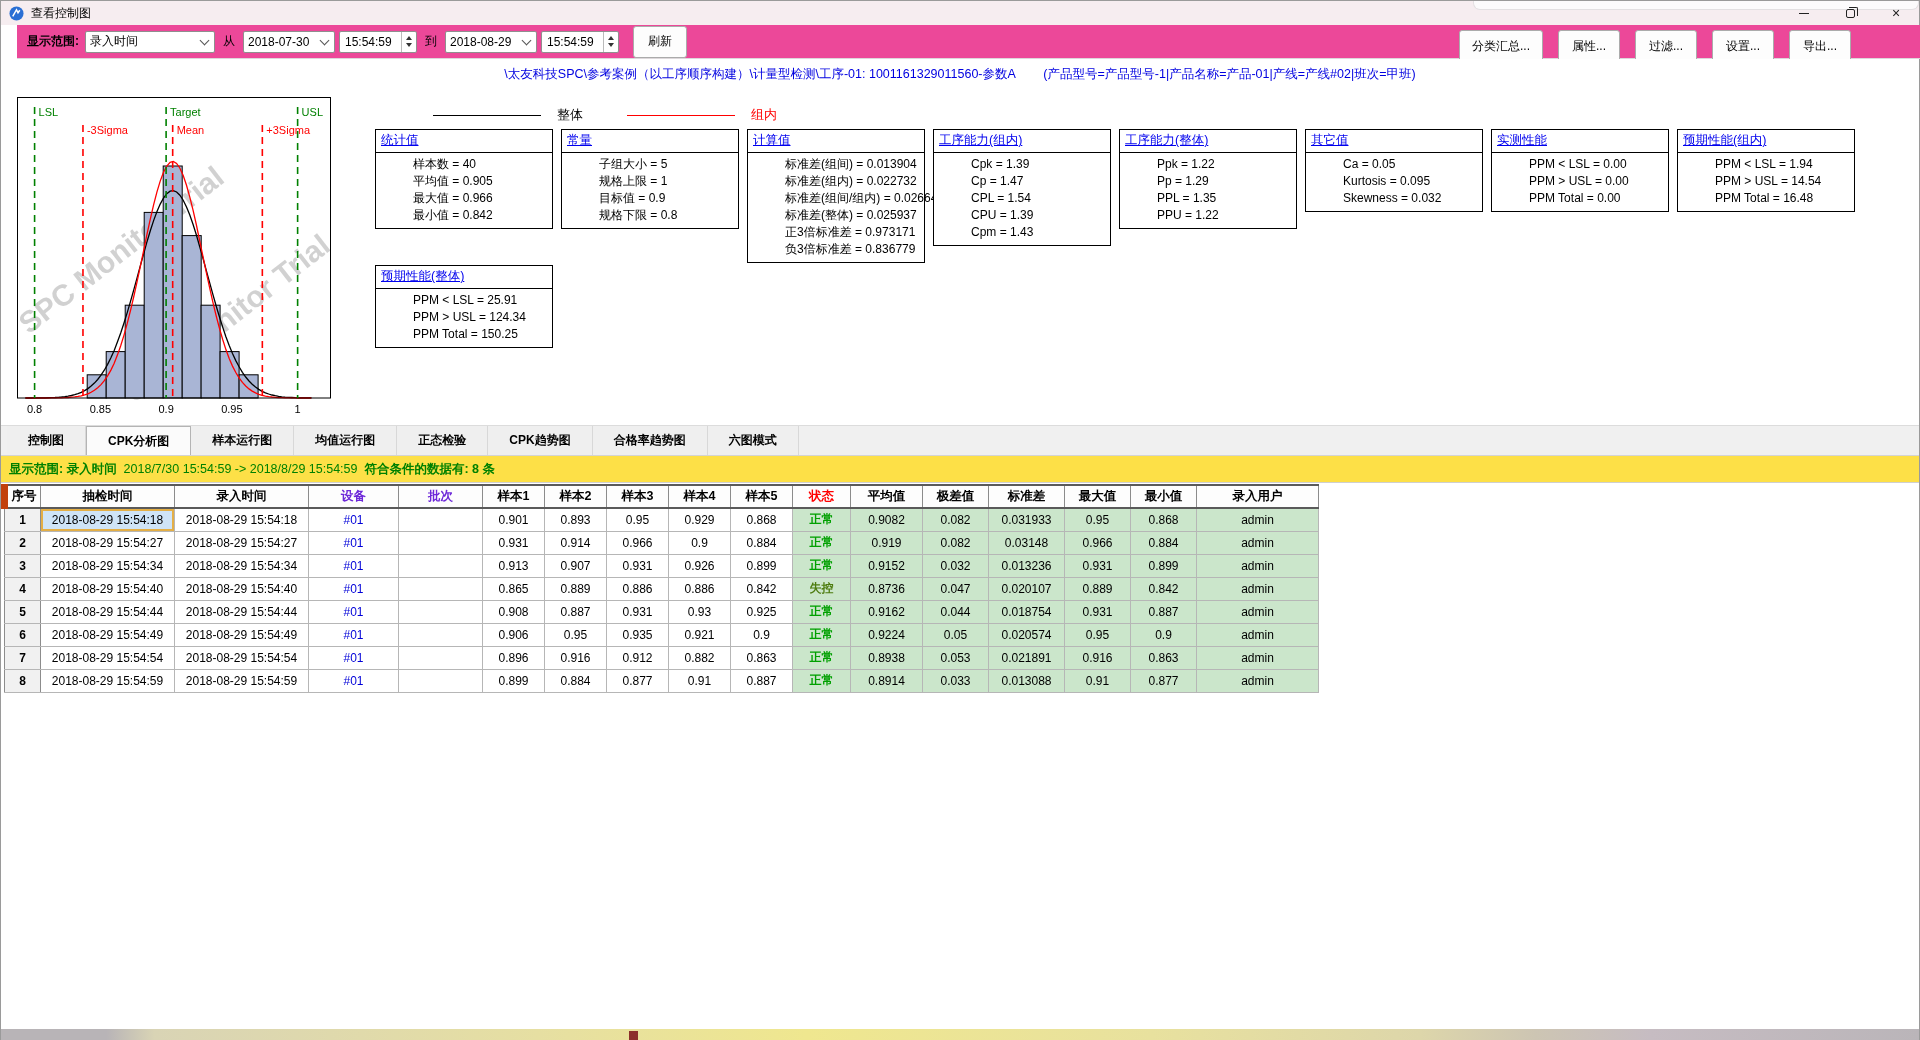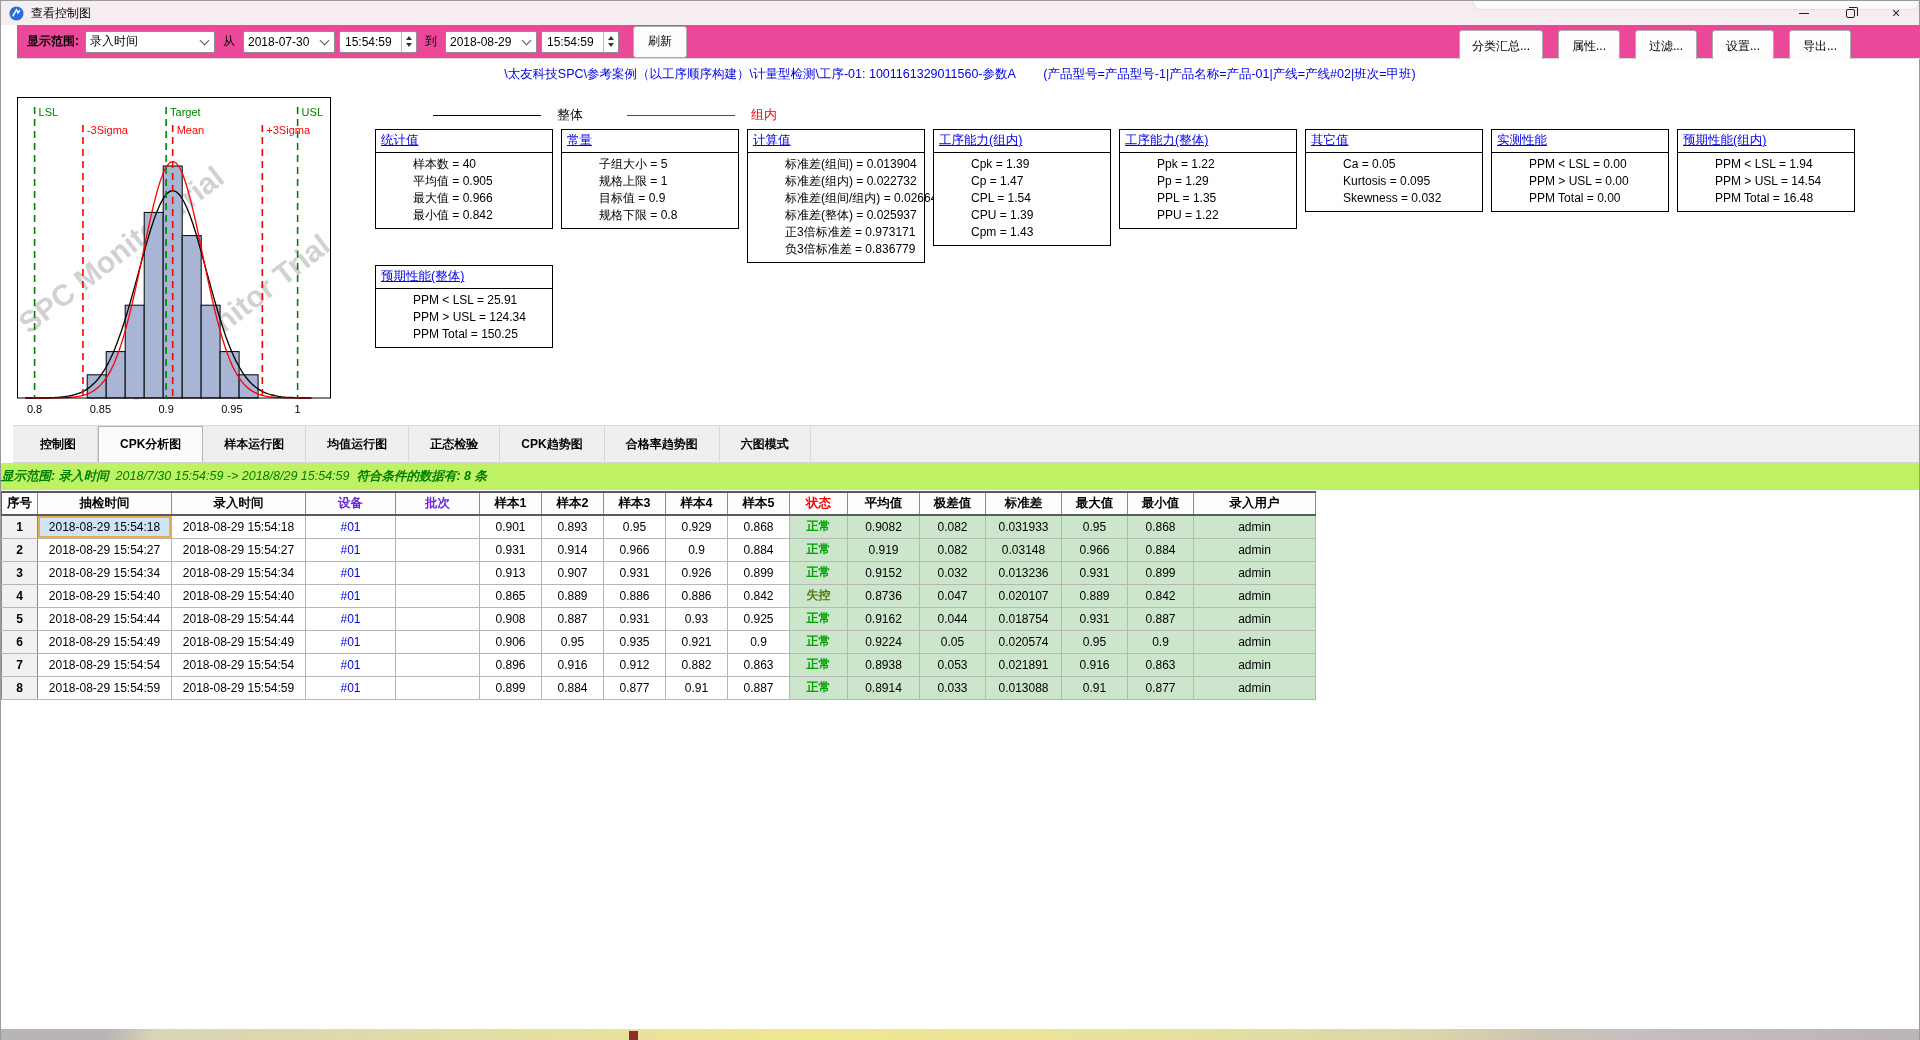--- a/index.html
+++ b/index.html
@@ -51,29 +51,29 @@
   .stats { position:absolute; left:374px; top:70px; display:flex; align-items:flex-start; gap:8px; }
   .scol { display:flex; flex-direction:column; }
   .sbox { width:178px; border:1px solid #000; background:#fff; }
   .sbt { color:#0000ee; text-decoration:underline; padding:2px 5px 3px; border-bottom:1px solid #000; font-size:12.5px; }
   .sbl { padding:3px 5px 4px;margin-left:32px; }
   .sline { line-height:17px; white-space:nowrap; font-size:12px; }
   .gap36 { margin-top:36px; }
 
   
   .lower { position:absolute; left:0; top:366px; width:100%; }
-  .tabbar { height:38px; background:#f0f0f0; border-top:1px solid #dcdcdc; border-bottom:1px solid #d4d4d4; display:flex; align-items:stretch; padding-left:6px;margin-left:12px; }
+  .tabbar { height:31px; background:#f0f0f0; border-top:1px solid #dcdcdc; border-bottom:1px solid #d4d4d4; display:flex; align-items:stretch; padding-left:6px; }
   .tab { padding:0 21px; display:flex; align-items:center; font-weight:bold; font-size:12px; background:#efefef; border-right:1px solid #d8d8d8; cursor:default; }
   .tab.active { background:#fbfbfb; border:1px solid #b4b4b4; border-bottom:none; }
-  .statusline { height:27px; background:#bef264; border-bottom:1px solid #cfcfcf; display:flex; align-items:center; color:#008000; font-size:12.5px; white-space:pre;font-style:italic; }
+  .statusline { height:27px; background:#fde047; border-bottom:1px solid #cfcfcf; display:flex; align-items:center; padding-left:8px; color:#008000; font-size:12.5px; white-space:pre; }
   .statusline .b { font-weight:bold; }
 
   table.grid { border-collapse:collapse; table-layout:fixed; margin-top:1px; }
   .grid th { height:23px; background:#fdfdfd; border-top:2px solid #5a5a5a; border-bottom:2px solid #5a5a5a; border-right:1px solid #8c8c8c; font-size:12.5px; font-weight:bold; text-align:center; }
-  .grid th:first-child { border-left:1px solid #c2410c; }
+  .grid th:first-child { border-left:7px solid #c2410c; }
   .grid th.h-blue { color:#6d28d9; }
   .grid th.h-red { color:#f00; }
   .grid td { height:23px; border-right:1px solid #b6b6b6; border-bottom:1px solid #b6b6b6; text-align:center; font-size:12px; background:#fff; overflow:hidden; white-space:nowrap; }
   .grid td:first-child { border-left:1px solid #8c8c8c; }
   .grid td.seq { background:#f1f1f1; font-weight:bold; border-right:1px solid #8c8c8c; }
   .grid td.green { background:#cbe6cb; }
   .grid td.device { color:#0000d8; }
   .grid td.ok { color:#00a000; font-weight:bold; }
   .grid td.bad { color:#4d7c0f; font-weight:bold; }
   .grid td.selected { background:#cfe4f7; box-shadow:inset 0 0 0 2px #e4af46; }

